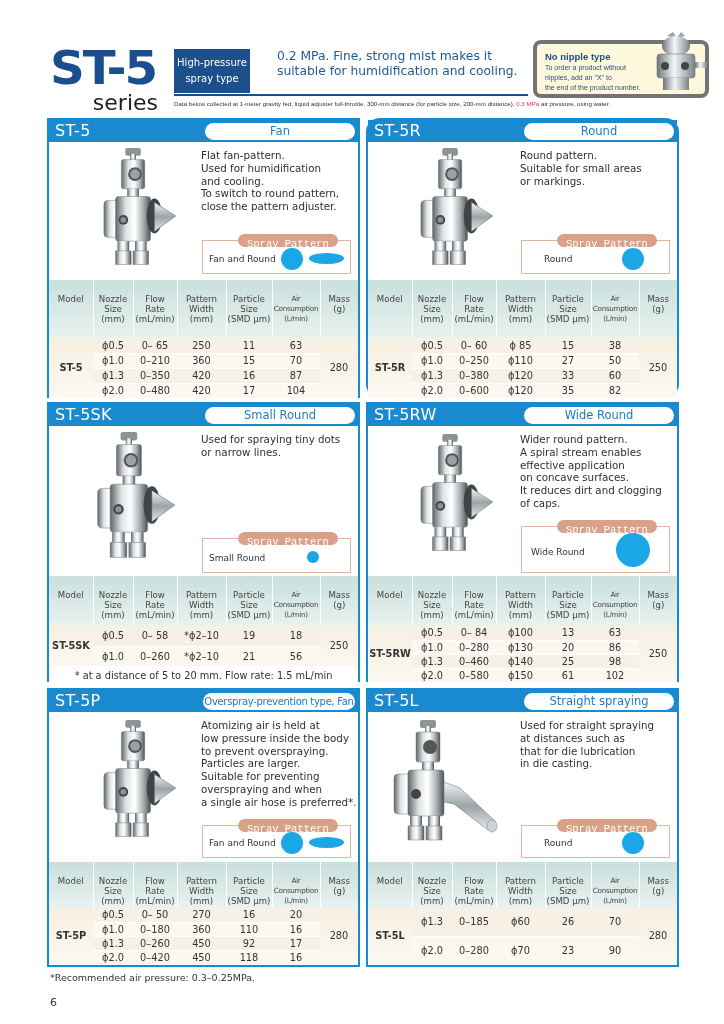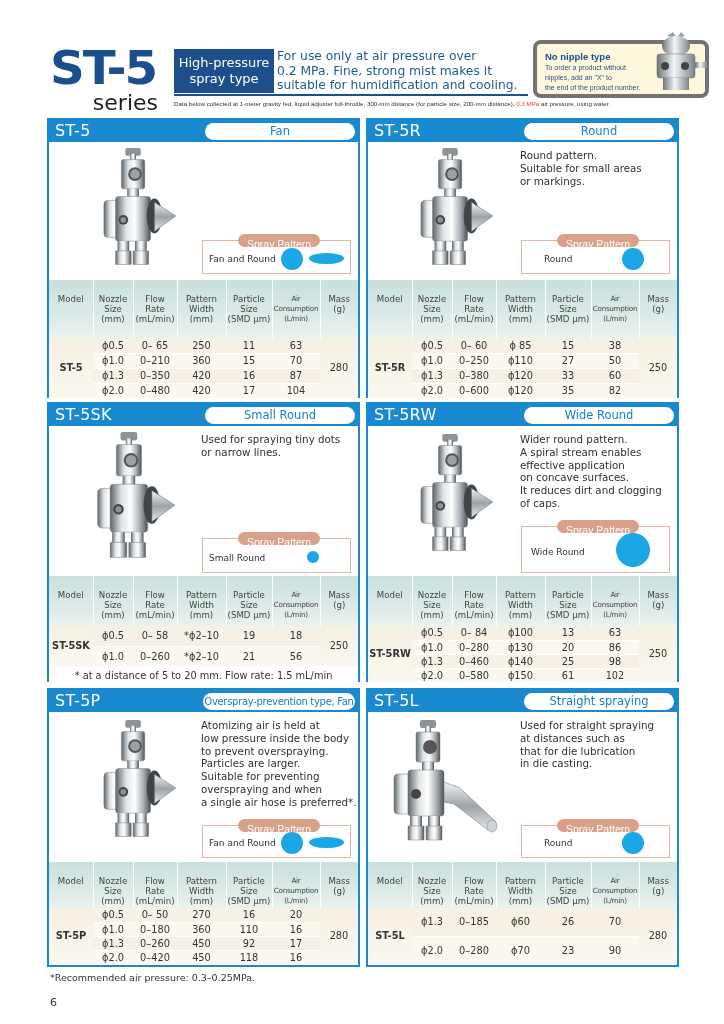--- a/index.html
+++ b/index.html
@@ -4,21 +4,21 @@
 <style>
   * { box-sizing: border-box; margin: 0; padding: 0; }
   html, body { width: 724px; height: 1024px; background: #ffffff; overflow: hidden; }
   body { position: relative; font-family: "Liberation Sans", "DejaVu Sans", sans-serif; color: #333; }
 
   
   .logo { position: absolute; left: 50px; top: 45px; width: 112px; }
   .logo .big { font-family: "DejaVu Sans", sans-serif; font-weight: 900; font-size: 46px; color: #1a4f8f; letter-spacing: -2px; line-height: 46px; transform: scaleX(1.05); transform-origin: left; }
   .logo .series { font-family: "DejaVu Sans", sans-serif; font-size: 22px; color: #1d1d1d; text-align: right; margin-top: 0px; line-height: 24px; padding-right: 4px; }
 
-  .hp-badge { position: absolute; left: 174px; top: 49px; width: 100px; height: 44px; background: #1d4f8c; color: #fff; font-size: 13px; text-align: center; line-height: 16px; padding-top: 6px; font-family: "DejaVu Sans", sans-serif; }
+  .hp-badge { position: absolute; left: 174px; top: 49px; width: 76px; height: 44px; background: #1d4f8c; color: #fff; font-size: 10px; text-align: center; line-height: 16px; padding-top: 6px; font-family: "DejaVu Sans", sans-serif; }
   .intro { position: absolute; left: 277px; top: 49px; width: 252px; font-family: "DejaVu Sans", sans-serif; font-size: 12.3px; line-height: 14.5px; color: #1e5a98; font-weight: normal; }
   .intro-underline { position: absolute; left: 174px; top: 94px; width: 354px; height: 2px; background: #1d4f8c; }
 
   .nipple-box { position: absolute; left: 533px; top: 40px; width: 176px; height: 58px; border: 4px solid #737373; border-radius: 8px; background: #fdf8dc; }
   .nipple-box .title { position: absolute; left: 8px; top: 7px; font-size: 9.5px; font-weight: bold; color: #1e4f8a; }
   .nipple-box .text { position: absolute; left: 8px; top: 19px; font-size: 7px; line-height: 10px; color: #2a4f80; width: 110px; }
   .nipple-img { position: absolute; right: -8px; top: -14px; width: 74px; height: 66px; }
 
   .data-note { position: absolute; left: 174px; top: 100px; font-size: 6.2px; color: #333; white-space: nowrap; }
   .data-note .red { color: #e8383d; }
@@ -26,21 +26,21 @@
   
   .panel { position: absolute; width: 313px; border: 2px solid #1a8ad0; background: #fff; }
   .panel-head { height: 22px; background: #1a8ad0; position: relative; }
   .panel-head .model { position: absolute; left: 6px; top: 1px; color: #fff; font-size: 16px; font-family: "DejaVu Sans", sans-serif; letter-spacing: 0.3px; }
   .panel-head .type { position: absolute; right: 3px; top: 3px; height: 17px; background: #fff; border-radius: 9px; color: #1a7cc5; font-size: 11.5px; text-align: center; line-height: 17px; font-family: "DejaVu Sans", sans-serif; }
   .panel-body { position: relative; }
   .product-img { position: absolute; }
   .desc { position: absolute; left: 152px; top: 7px; width: 160px; font-size: 10.3px; line-height: 12.8px; color: #2f2f2f; font-family: "DejaVu Sans", sans-serif; }
 
   .sp-box { position: absolute; left: 153px; width: 149px; border: 1px solid #e0b5a4; background: #fff; }
-  .sp-label { position: absolute; left: 35px; top: -7px; height: 13px; padding: 4px 9px; background: #d8a188; color: #fff; font-size: 10.5px; line-height: 13px; border-radius: 7px; font-family: Liberation Sans, sans-serif; }
+  .sp-label { position: absolute; left: 35px; top: -7px; height: 13px; padding: 4px 9px; background: #d8a188; color: #fff; font-size: 10.5px; line-height: 13px; border-radius: 7px; font-family: Liberation Mono, monospace; }
   .sp-text { position: absolute; left: 6px; font-size: 9px; color: #333; font-family: "DejaVu Sans", sans-serif; }
   .dot { position: absolute; border-radius: 50%; background: #1ba6e6; }
   .ellipse { position: absolute; border-radius: 50%; background: #1ba6e6; }
 
   table.spec { position: absolute; left: 0; width: 309px; border-collapse: collapse; font-family: "DejaVu Sans", sans-serif; }
   table.spec th { font-weight: normal; font-size: 8.6px; line-height: 10px; color: #444; vertical-align: top; padding-top: 14px; border-right: 1px solid #ffffff; }
   table.spec th.small { font-size: 7.2px; letter-spacing: -0.3px; }
   table.spec th:last-child { border-right: none; }
   .spec-head { background: linear-gradient(#c9e0dc, #dfecea 70%, #eaf2ef); }
   table.spec td { font-size: 9.8px; text-align: center; color: #333; }
@@ -60,21 +60,20 @@
 <div class="logo">
   <div class="big">ST-5</div>
   <div class="series">series</div>
 </div>
 
 <div class="hp-badge">
   <div>High-pressure</div>
   <div>spray type</div>
 </div>
 <div class="intro">
-  <div>For use only at air pressure over</div>
   <div>0.2 MPa. Fine, strong mist makes it</div>
   <div>suitable for humidification and cooling.</div>
 </div>
 <div class="intro-underline"></div>
 
 <div class="nipple-box">
   <div class="title">No nipple type</div>
   <div class="text">
     <div>To order a product without</div>
     <div>nipples, add an "X" to</div>
@@ -157,20 +156,27 @@
 
 <div class="panel" style="left:47px; top:118px; height:280px;">
   <div class="panel-head">
     <span class="model">ST-5</span>
     <span class="type" style="width:150px;">Fan</span>
   </div>
   <div class="panel-body" style="height:138px;">
     <svg class="product-img" style="left:36px; top:4px; width:100px; height:136px;">
         <use href="#gun"></use>
       </svg>
+    <div class="desc">
+      <div>Flat fan-pattern.</div>
+      <div>Used for humidification</div>
+      <div>and cooling.</div>
+      <div>To switch to round pattern,</div>
+      <div>close the pattern adjuster.</div>
+    </div>
     <div class="sp-box" style="top:98px; height:34px;">
       <span class="sp-label">Spray Pattern</span>
       <span class="sp-text" style="top:13px;">Fan and Round</span>
       <span class="dot" style="left:78px; top:7px; width:22px; height:22px;"></span>
       <span class="ellipse" style="left:106px; top:12px; width:35px; height:11px;"></span>
     </div>
   </div>
   <table class="spec" style="top:160px;">
     <thead class="spec-head">
         <tr style="height:58px;">
@@ -211,21 +217,21 @@
         <td class="v">ϕ2.0</td>
         <td class="v">0–480</td>
         <td class="v">420</td>
         <td class="v">17</td>
         <td class="v">104</td>
       </tr>
     </tbody>
   </table>
 </div>
 
-<div class="panel" style="left:366px; top:118px; height:280px;">
+<div class="panel" style="left:366px; top:118px; height:280px;border-radius:14px;">
   <div class="panel-head">
     <span class="model">ST-5R</span>
     <span class="type" style="width:150px;">Round</span>
   </div>
   <div class="panel-body" style="height:138px;">
     <svg class="product-img" style="left:34px; top:4px; width:100px; height:136px;">
         <use href="#gun"></use>
       </svg>
     <div class="desc">
       <div>Round pattern.</div>

